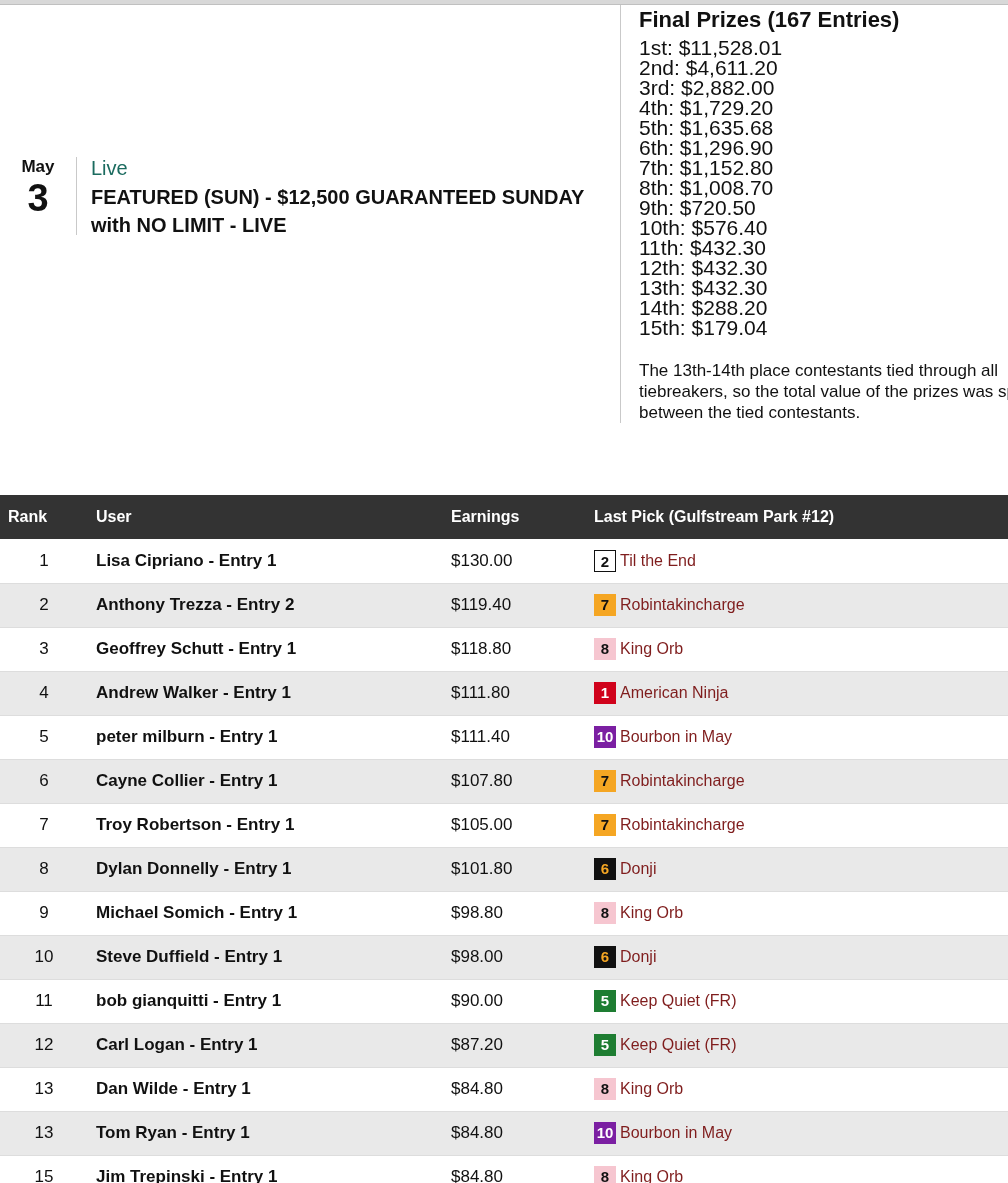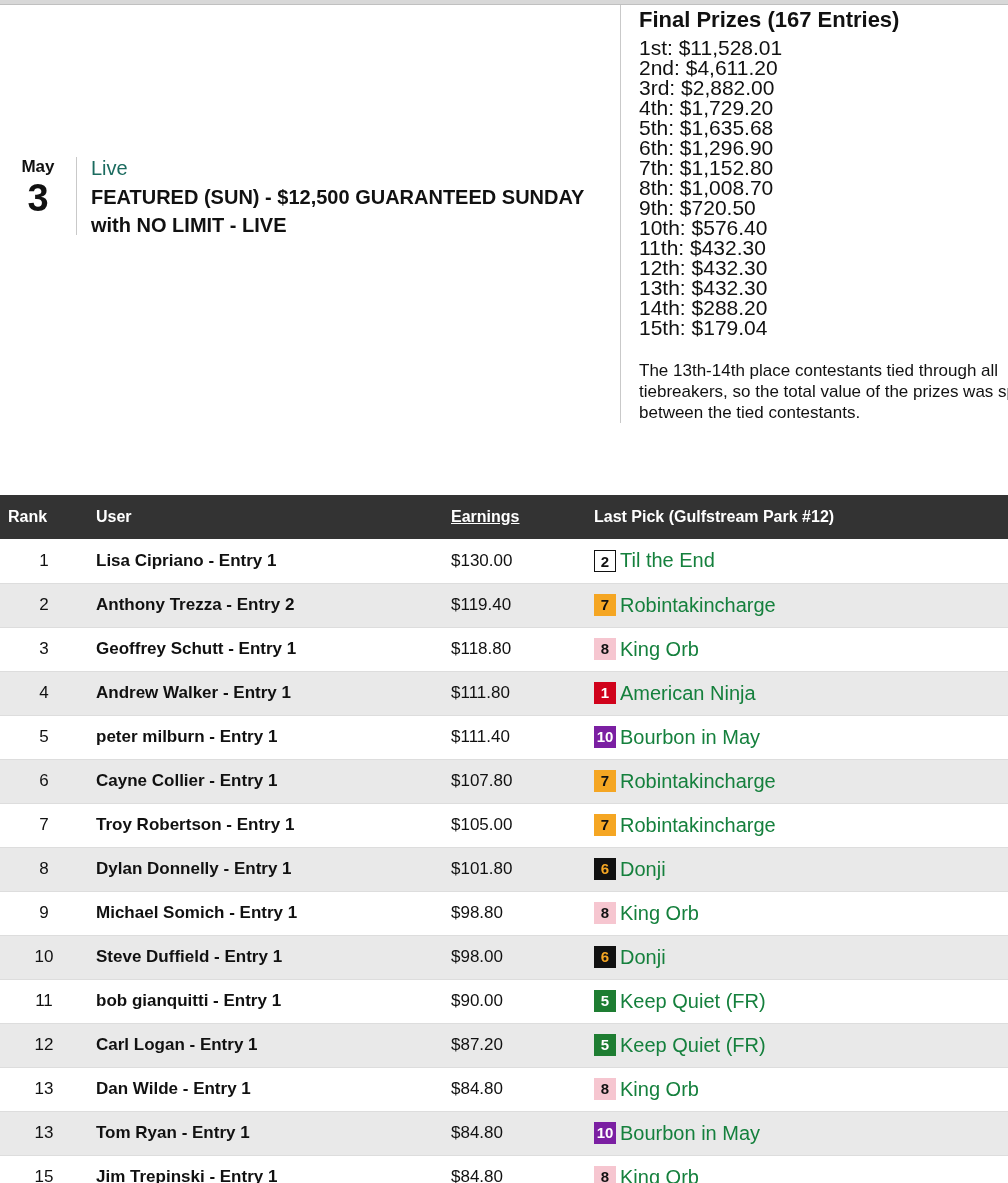--- a/index.html
+++ b/index.html
@@ -127,21 +127,21 @@
     color: #ffffff;
     font-size: 16px;
     font-weight: bold;
     text-align: left;
     padding: 12px 8px;
     height: 44px;
     white-space: nowrap;
   }
   th.col-rank { width: 88px; text-align: center; padding-left: 0; }
   th.col-user { width: 355px; }
-  th.col-earn { width: 143px; text-decoration: underline; }
+  th.col-earn { width: 143px; }
   th.col-pick { width: 422px; }
 
   table.leaderboard tbody tr { height: 44px; }
   table.leaderboard tbody tr.odd { background: #ffffff; }
   table.leaderboard tbody tr.even { background: #e9e9e9; }
 
   table.leaderboard td {
     font-size: 17px;
     color: #111;
     padding: 0 8px;
@@ -163,22 +163,22 @@
     min-width: 22px;
     height: 22px;
     line-height: 22px;
     text-align: center;
     font-size: 15px;
     font-weight: bold;
     margin-right: 4px;
     flex: none;
   }
   .horse-name {
-    font-size: 20px;
-    color: #15803d;
+    font-size: 16px;
+    color: #7f1d1d;
     white-space: nowrap;
   }
 </style>
 </head>
 <body>
 
 <div id="page">
 
   <div class="top-rule"></div>
 

